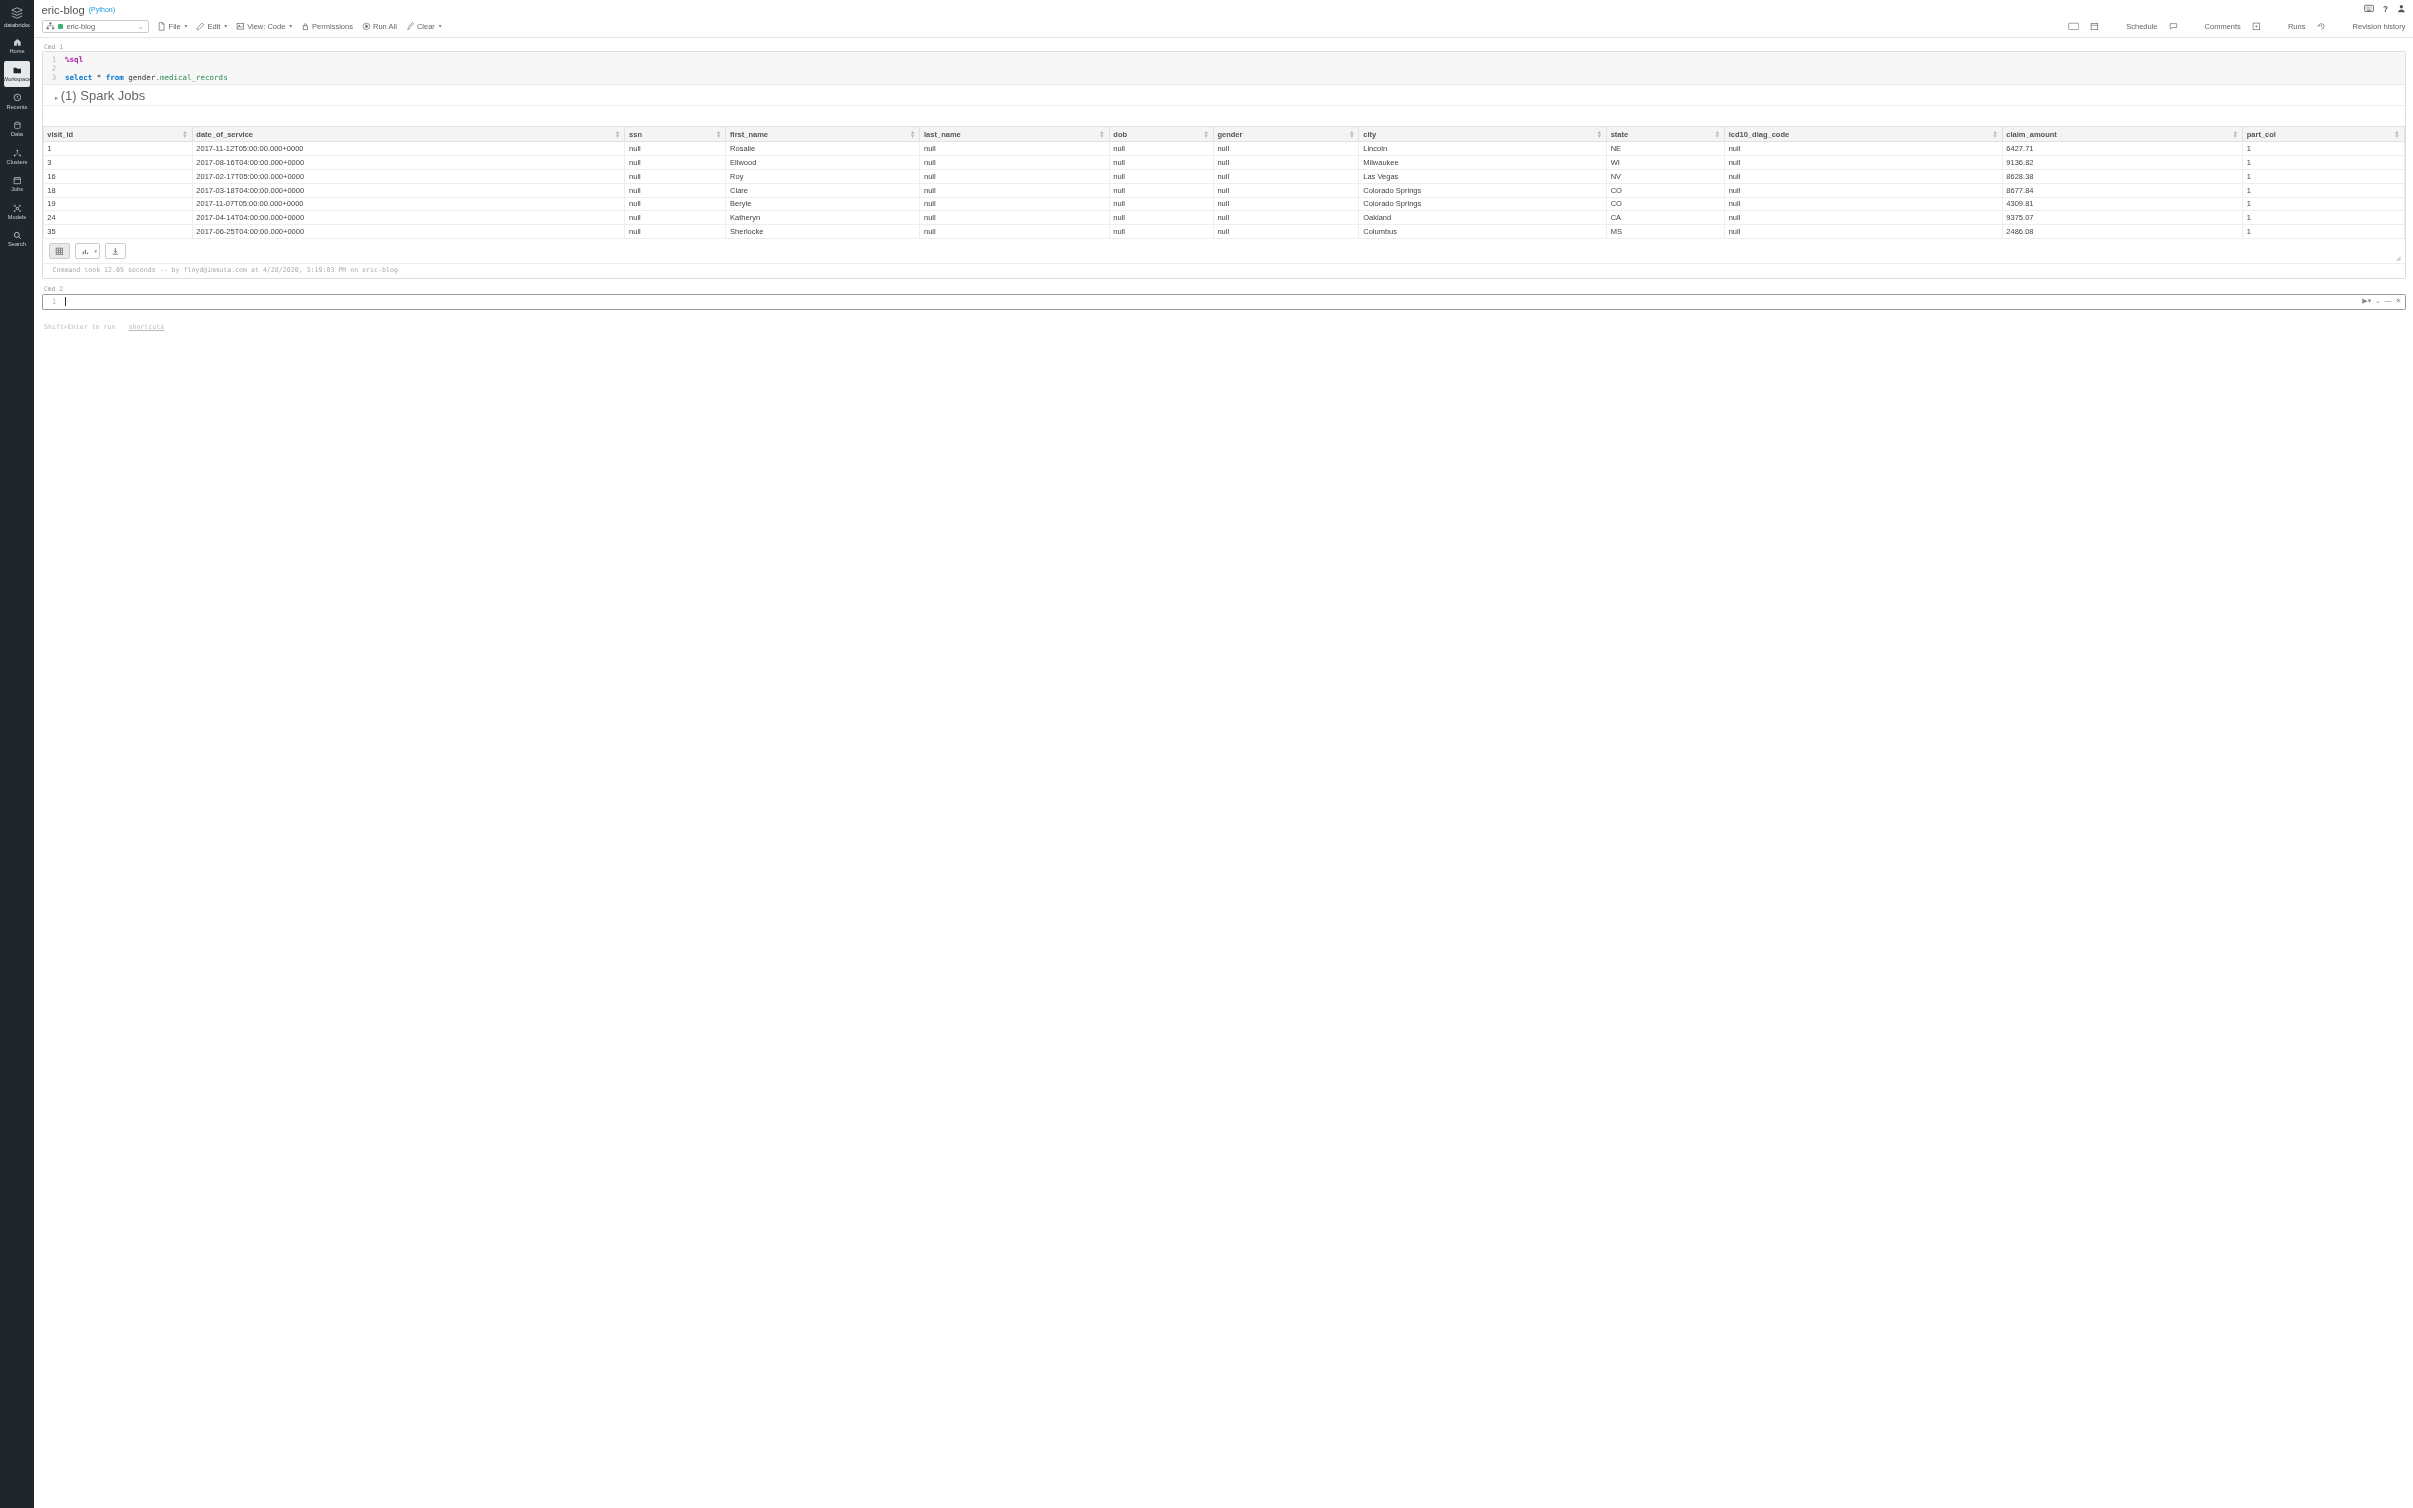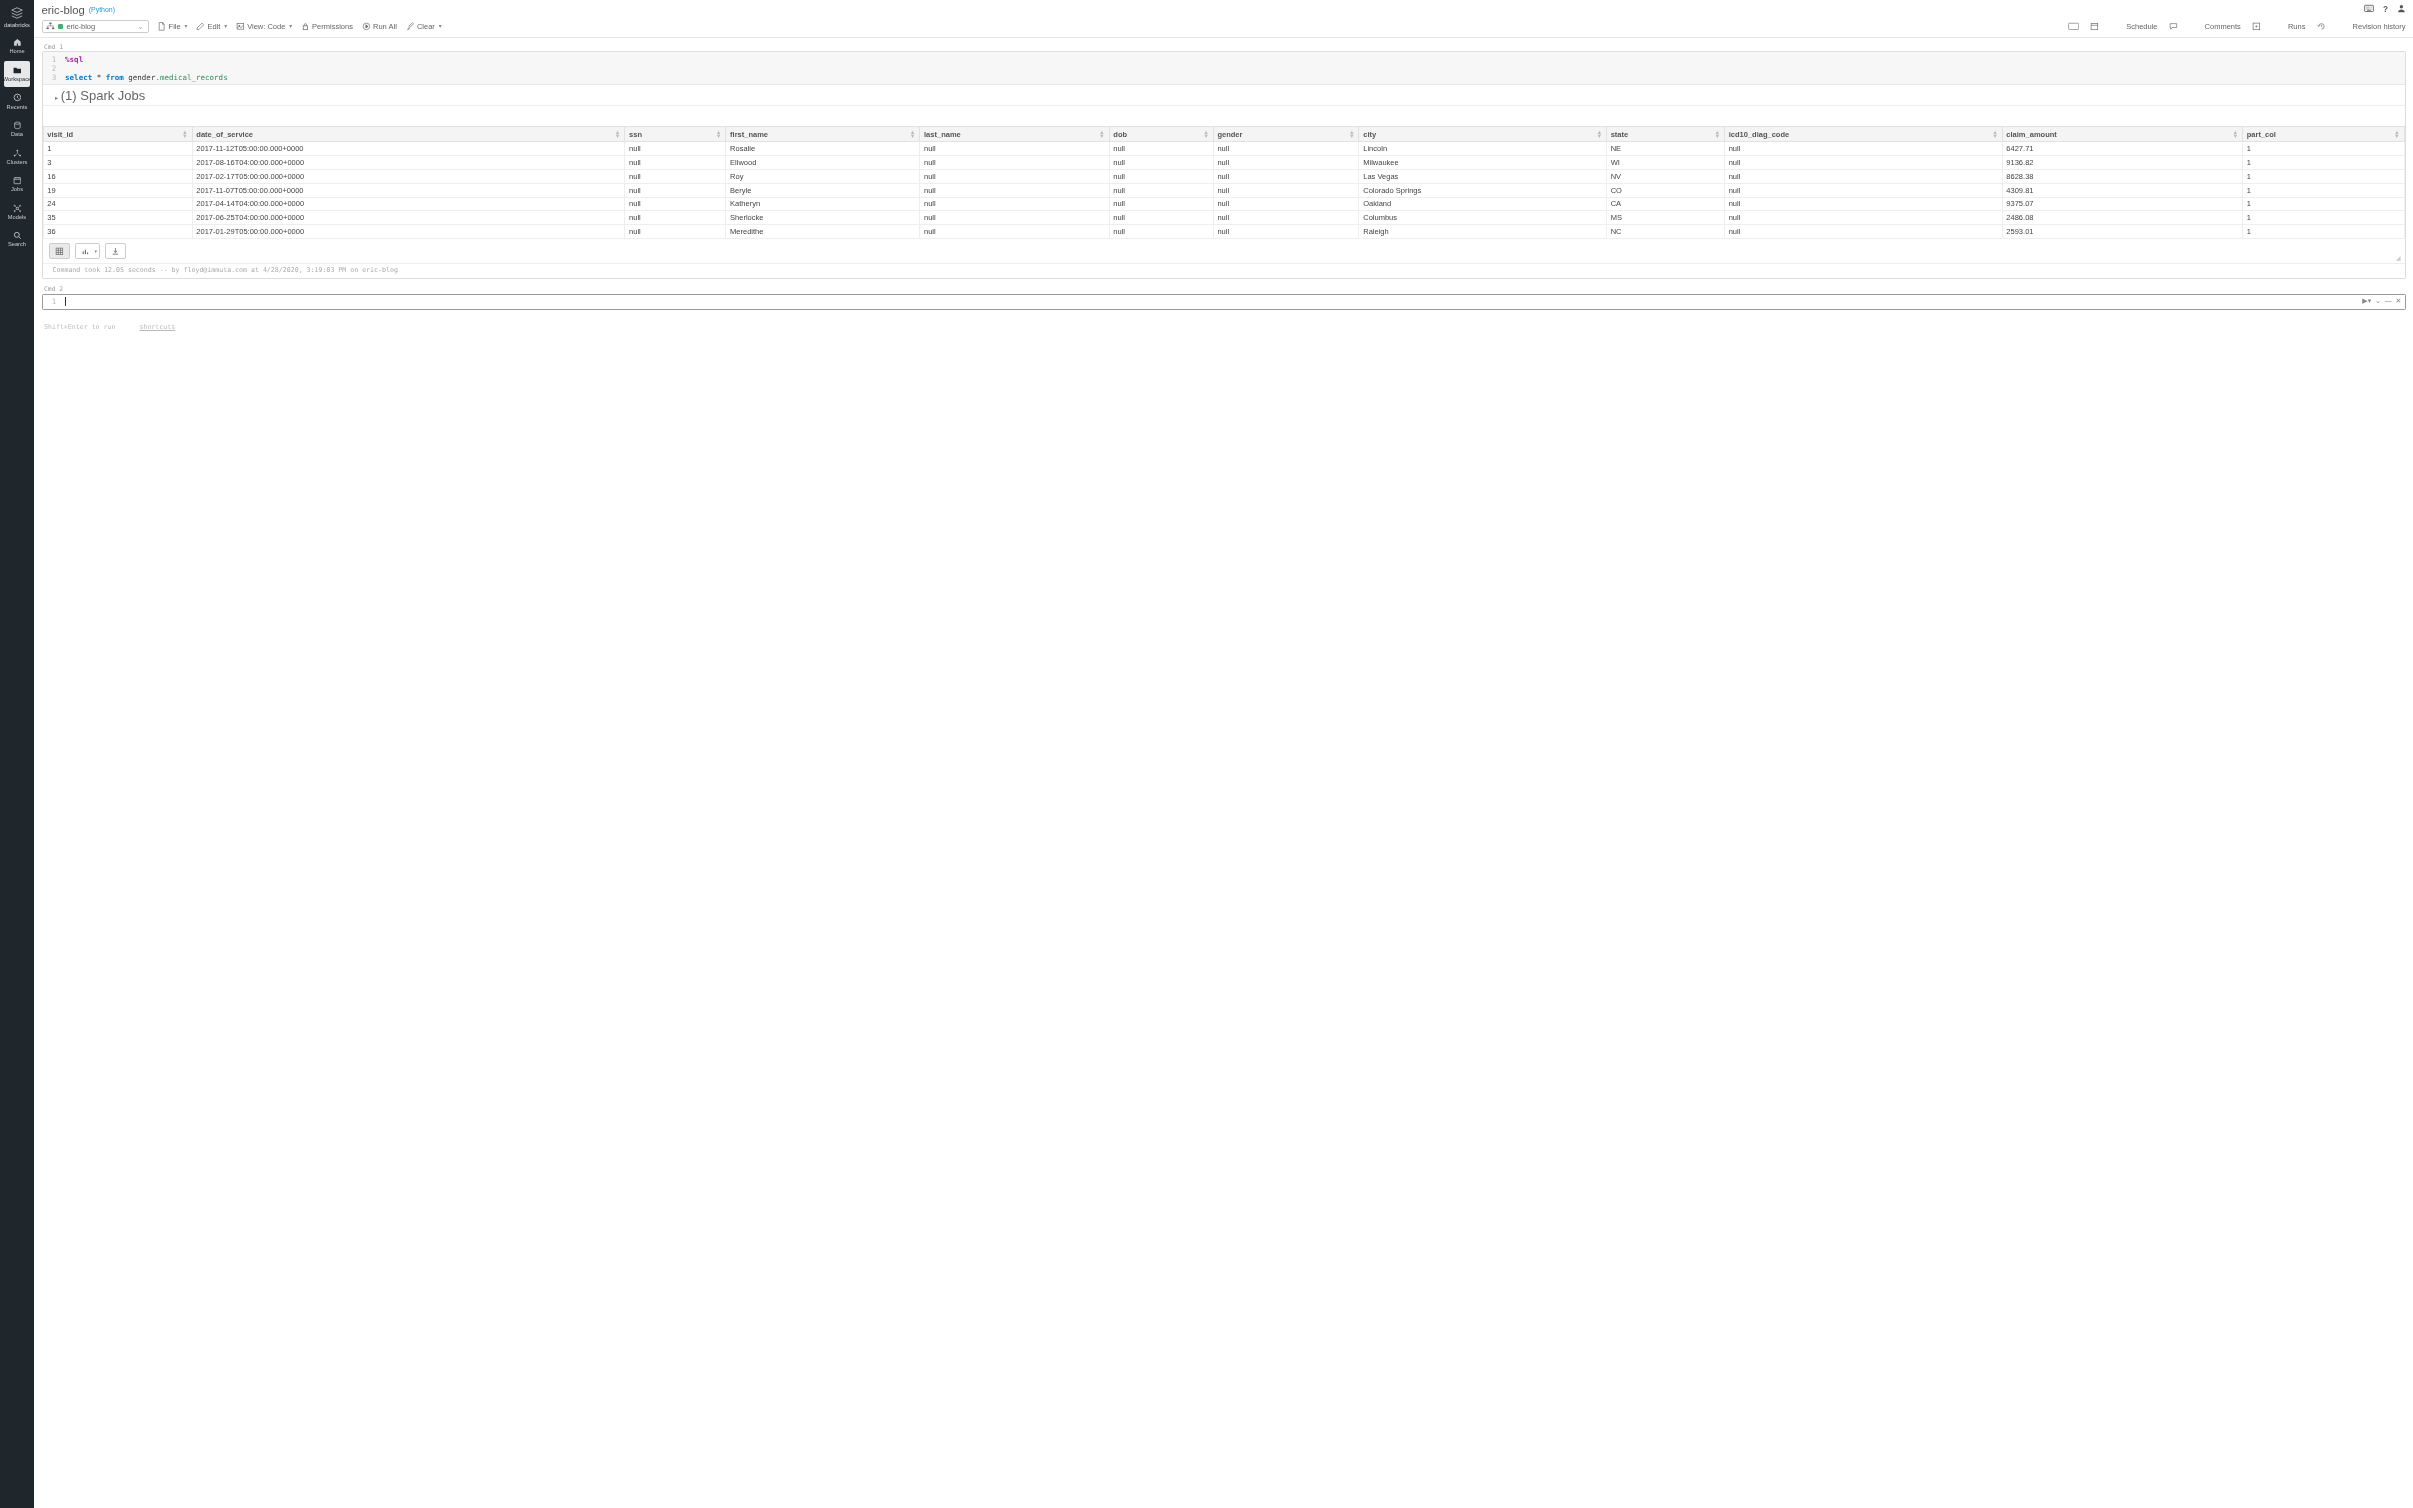--- a/index.html
+++ b/index.html
@@ -131,21 +131,21 @@
 .resize-mark { position: absolute; right: 3.8px; bottom: 1.3px; color: #ccc; font-size: 6.3px; }
 
 .status { padding: 2.5px 6.3px 3.8px 10px; font-family: Menlo, Consolas, monospace; font-size: 6.6px; color: #aaa; }
 
 .cell2 { border: 1.3px solid #999; border-radius: 1.3px; }
 .cell2 .code-area { background: #fff; border-bottom: none; }
 .cell-actions { position: absolute; right: 3.1px; top: 1.9px; display: flex; gap: 3.8px; }
 .cell-actions span { color: #888; cursor: pointer; font-size: 7px; }
 
 .hint { padding: 7.5px 2.5px; font-family: Menlo, Consolas, monospace; font-size: 6.6px; color: #bbb; }
-.hint .u { text-decoration: underline; margin-left: 20px; }
+.hint .u { text-decoration: underline; margin-left: 9px; }
 
 .icon-sm { width: 8.8px; height: 8.8px; display: inline-block; }
 .caret-d { font-size: 5.7px; margin-left: 1.3px; color: #888; }
 </style>
 </head>
 <body>
 
 <div class="app">
   <div class="sidebar">
     <div class="logo">
@@ -394,20 +394,34 @@
                   <td>null</td>
                   <td>null</td>
                   <td>null</td>
                   <td>Las Vegas</td>
                   <td>NV</td>
                   <td>null</td>
                   <td>8628.38</td>
                   <td>1</td>
                 </tr>
                 <tr>
+                  <td>18</td>
+                  <td>2017-03-18T04:00:00.000+0000</td>
+                  <td>null</td>
+                  <td>Clare</td>
+                  <td>null</td>
+                  <td>null</td>
+                  <td>null</td>
+                  <td>Colorado Springs</td>
+                  <td>CO</td>
+                  <td>null</td>
+                  <td>8677.84</td>
+                  <td>1</td>
+                </tr>
+                <tr>
                   <td>19</td>
                   <td>2017-11-07T05:00:00.000+0000</td>
                   <td>null</td>
                   <td>Beryle</td>
                   <td>null</td>
                   <td>null</td>
                   <td>null</td>
                   <td>Colorado Springs</td>
                   <td>CO</td>
                   <td>null</td>

